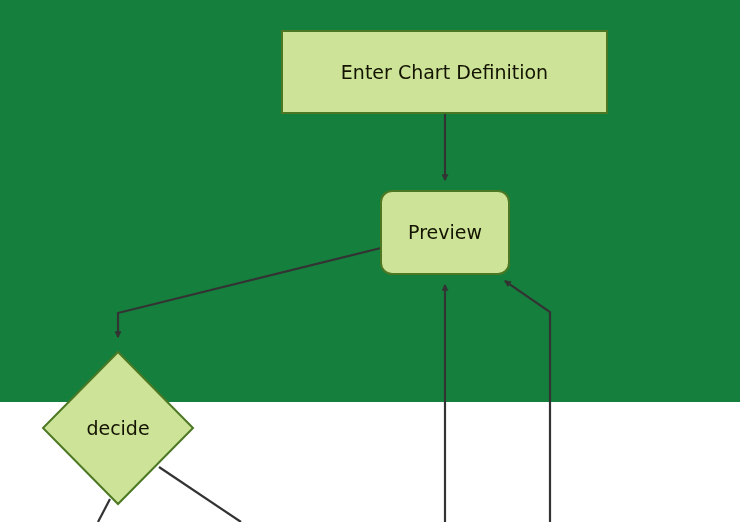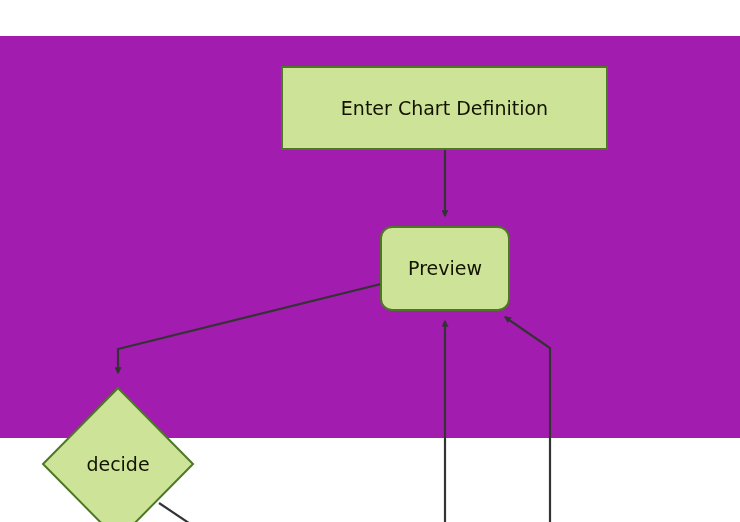--- a/index.html
+++ b/index.html
@@ -10,22 +10,21 @@
   body {
     width: 740px;
     height: 522px;
     overflow: hidden;
     font-family: "DejaVu Sans", sans-serif;
   }
   #diagram-root {
     position: relative;
     width: 740px;
     height: 402px;
-    background: #a21caf;
-    margin-top: 36px;
+    background: #15803d;
   }
   #flow-svg {
     position: absolute;
     top: 0;
     left: 0;
     width: 740px;
     height: 522px;
     display: block;
   }
   .node-shape {

